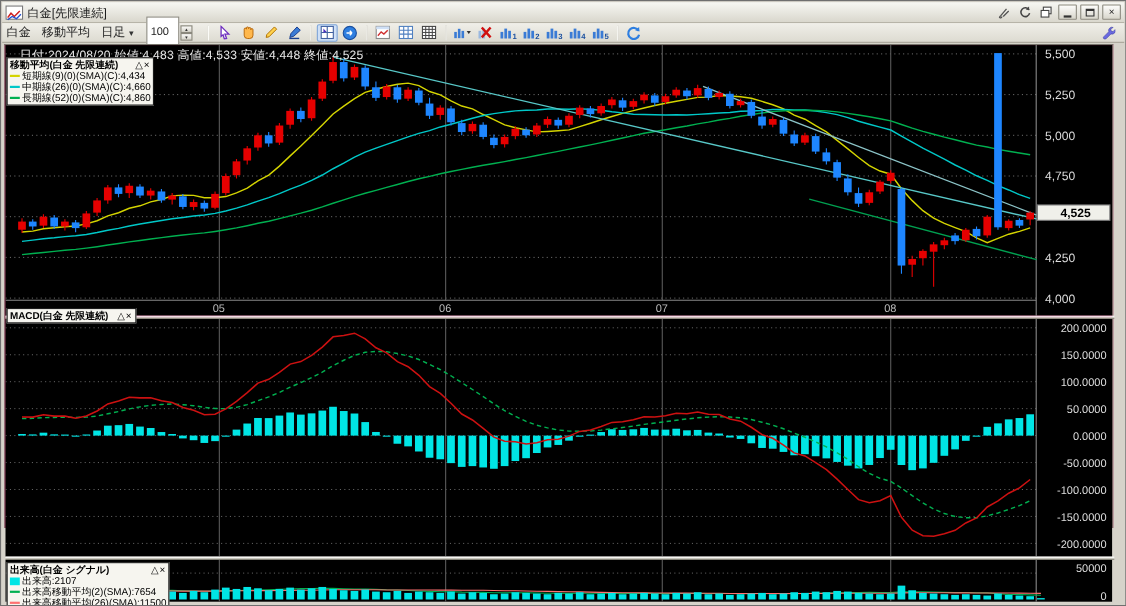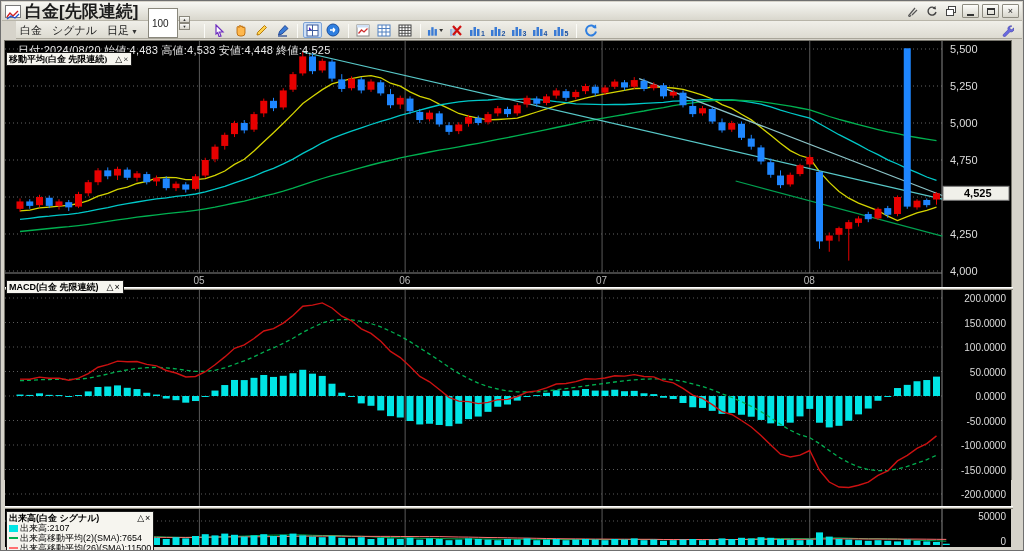--- a/index.html
+++ b/index.html
@@ -6,33 +6,33 @@
   *{box-sizing:border-box;}
   .window{position:relative;width:1024px;height:551px;background:#d6d3ca;
     font-family:"Liberation Sans","DejaVu Sans",sans-serif;overflow:hidden;
     border:1px solid #6f6f6f;}
   
   .titlebar{position:absolute;left:1px;top:1px;right:1px;height:19px;
     background:linear-gradient(#f7f7f3,#d9d7cd);border-bottom:1px solid #b7b4a8;
     display:flex;align-items:center;padding:0 3px;}
   .titlebar .app-icon{width:16px;height:13px;background:#fff;border:1px solid #7a7a7a;
     margin-right:4px;position:relative;flex:none;}
-  .title-text{font-size:17px;font-weight:bold;color:#1c1c1c;white-space:nowrap;}
+  .title-text{font-size:11px;font-weight:normal;color:#1c1c1c;white-space:nowrap;}
   .title-right{margin-left:auto;display:flex;align-items:center;gap:3px;}
   .tb-flat{width:16px;height:13px;display:flex;align-items:center;justify-content:center;
     color:#4a4a4a;font-size:10px;}
   .tb-btn{width:17px;height:14px;background:linear-gradient(#fdfdfb,#d8d6cc);
     border:1px solid #8d8b80;border-radius:1px;display:flex;align-items:center;
     justify-content:center;font-size:9px;color:#222;line-height:1;}
   .glyph-min{width:7px;height:2px;background:#333;margin-top:7px;}
   .glyph-max{width:8px;height:7px;border:1px solid #333;border-top-width:2px;}
   
   .toolbar{position:absolute;left:1px;top:20px;right:1px;height:18px;
     background:linear-gradient(#f0efe9,#dddbd1);border-bottom:1px solid #a9a69a;
-    display:flex;align-items:flex-end;padding:0 4px;font-size:11px;color:#222;margin-left:14px;}
+    display:flex;align-items:center;padding:0 4px;font-size:11px;color:#222;}
   .tool-text{margin-right:10px;white-space:nowrap;}
   .caret{font-size:7px;color:#333;margin-left:2px;}
   .spinbox{display:flex;align-items:center;margin-right:10px;}
   .spin-val{width:30px;height:30px;background:#fff;border:1px solid #8a887d;
     font-size:10px;display:flex;align-items:center;padding-left:3px;}
   .spin-btns{display:flex;flex-direction:column;margin-left:1px;}
   .spin-btns span{width:11px;height:7px;background:linear-gradient(#fbfbf9,#d5d3c9);
     border:1px solid #8a887d;font-size:4px;line-height:5px;text-align:center;color:#333;}
   .tsep{width:1px;height:14px;background:#b3b0a4;border-right:1px solid #fbfbf7;
     margin:0 4px;flex:none;}
@@ -95,21 +95,21 @@
         </span>
       <span class="tb-btn">
           <span class="glyph-max"></span>
         </span>
       <span class="tb-btn">×</span>
     </span>
   </div>
 
   <div class="toolbar">
     <span class="tool-text">白金</span>
-    <span class="tool-text">シグナル</span>
+    <span class="tool-text">移動平均</span>
     <span class="tool-text"><span>日足</span><span class="caret">▼</span></span>
     <span class="spinbox">
       <span class="spin-val">100</span>
       <span class="spin-btns">
           <span>▲</span>
           <span>▼</span>
         </span>
     </span>
     <span class="tsep"></span>
     <span class="ticon">
@@ -689,24 +689,38 @@
         <rect x="869.5" y="31.2" width="7" height="4.800000000000001" fill="#00e5e5"></rect>
         <rect x="879.25" y="31.8" width="7" height="4.199999999999999" fill="#00e5e5"></rect>
         <rect x="889" y="32.4" width="7" height="3.6000000000000014" fill="#00e5e5"></rect>
         <rect x="898.75" y="30.6" width="7" height="5.399999999999999" fill="#00e5e5"></rect>
         <rect x="908.5" y="31.8" width="7" height="4.199999999999999" fill="#00e5e5"></rect>
         <rect x="918.25" y="32.4" width="7" height="3.6000000000000014" fill="#00e5e5"></rect>
         <rect x="928" y="33" width="7" height="3" fill="#00e5e5"></rect>
         <rect x="937.75" y="34.7358" width="7" height="1.2642000000000024" fill="#00e5e5"></rect>
       </svg>
 
-    <div class="legend" style="left:1px;top:11px;font-family:Liberation Serif, serif;">
+    <div class="legend" style="left:1px;top:11px;">
       <div class="lg-title">
           <span>移動平均(白金 先限連続)</span>
         <span class="lg-ctrl">△×</span>
+        </div>
+      <div class="lg-rows">
+          <div class="lg-row">
+            <span class="lg-mark line" style="background: rgb(212, 212, 0);"></span>
+            <span>短期線(9)(0)(SMA)(C):4,434</span>
+          </div>
+          <div class="lg-row">
+            <span class="lg-mark line" style="background: rgb(0, 200, 200);"></span>
+            <span>中期線(26)(0)(SMA)(C):4,660</span>
+          </div>
+          <div class="lg-row">
+            <span class="lg-mark line" style="background: rgb(0, 176, 80);"></span>
+            <span>長期線(52)(0)(SMA)(C):4,860</span>
+          </div>
         </div>
     </div>
 
     <div class="legend" style="left:1px;top:239px;">
       <div class="lg-title">
           <span>MACD(白金 先限連続)</span>
         <span class="lg-ctrl">△×</span>
         </div>
     </div>
 

